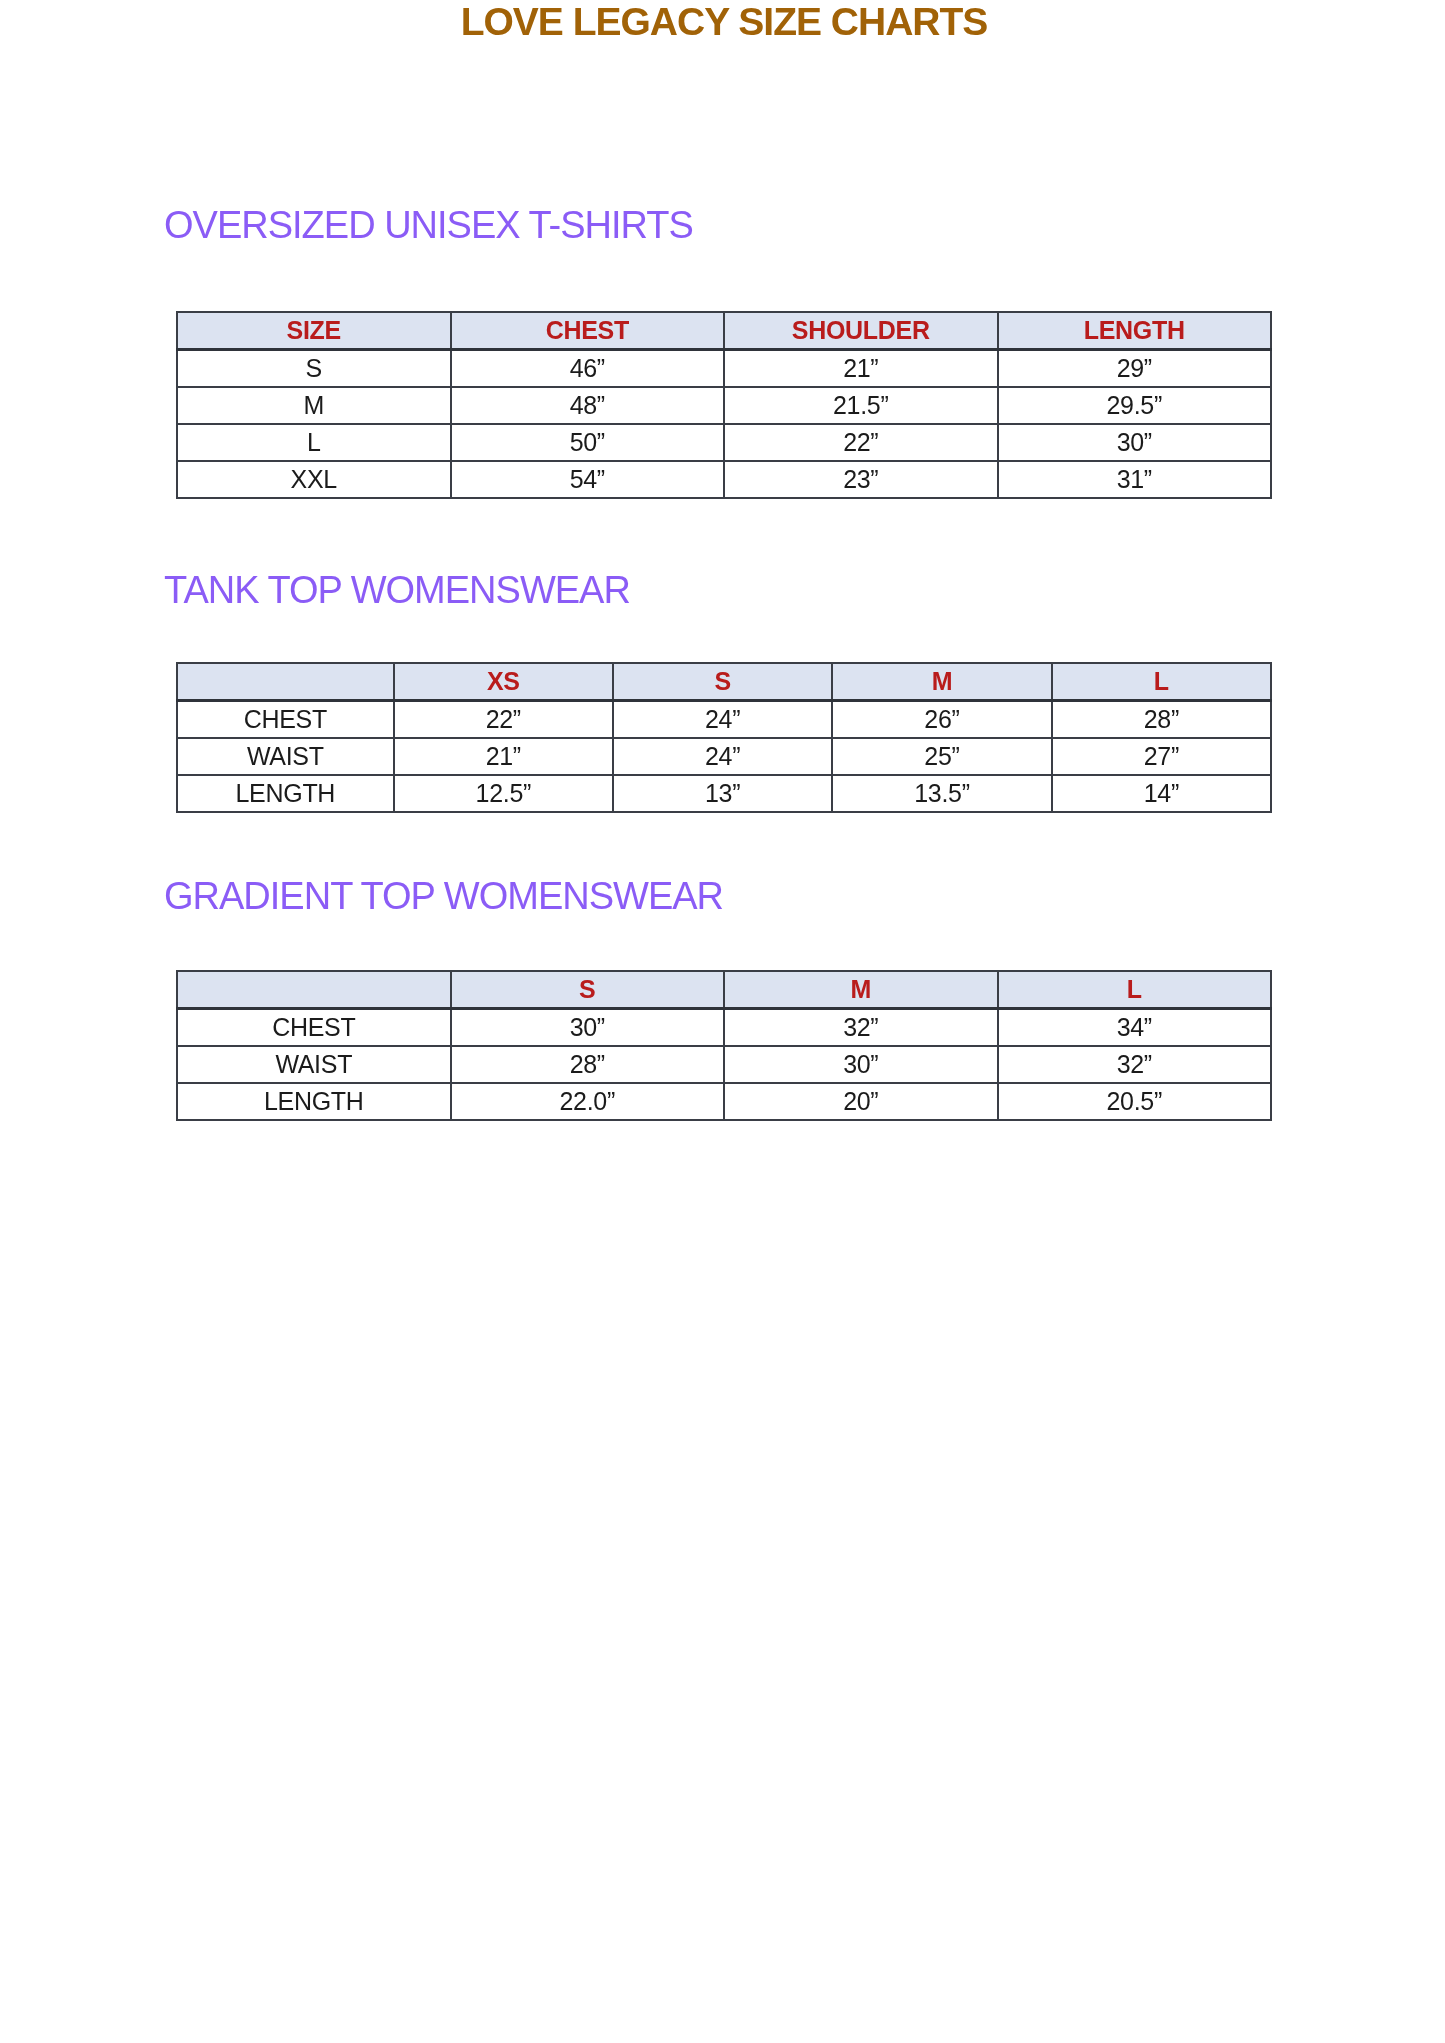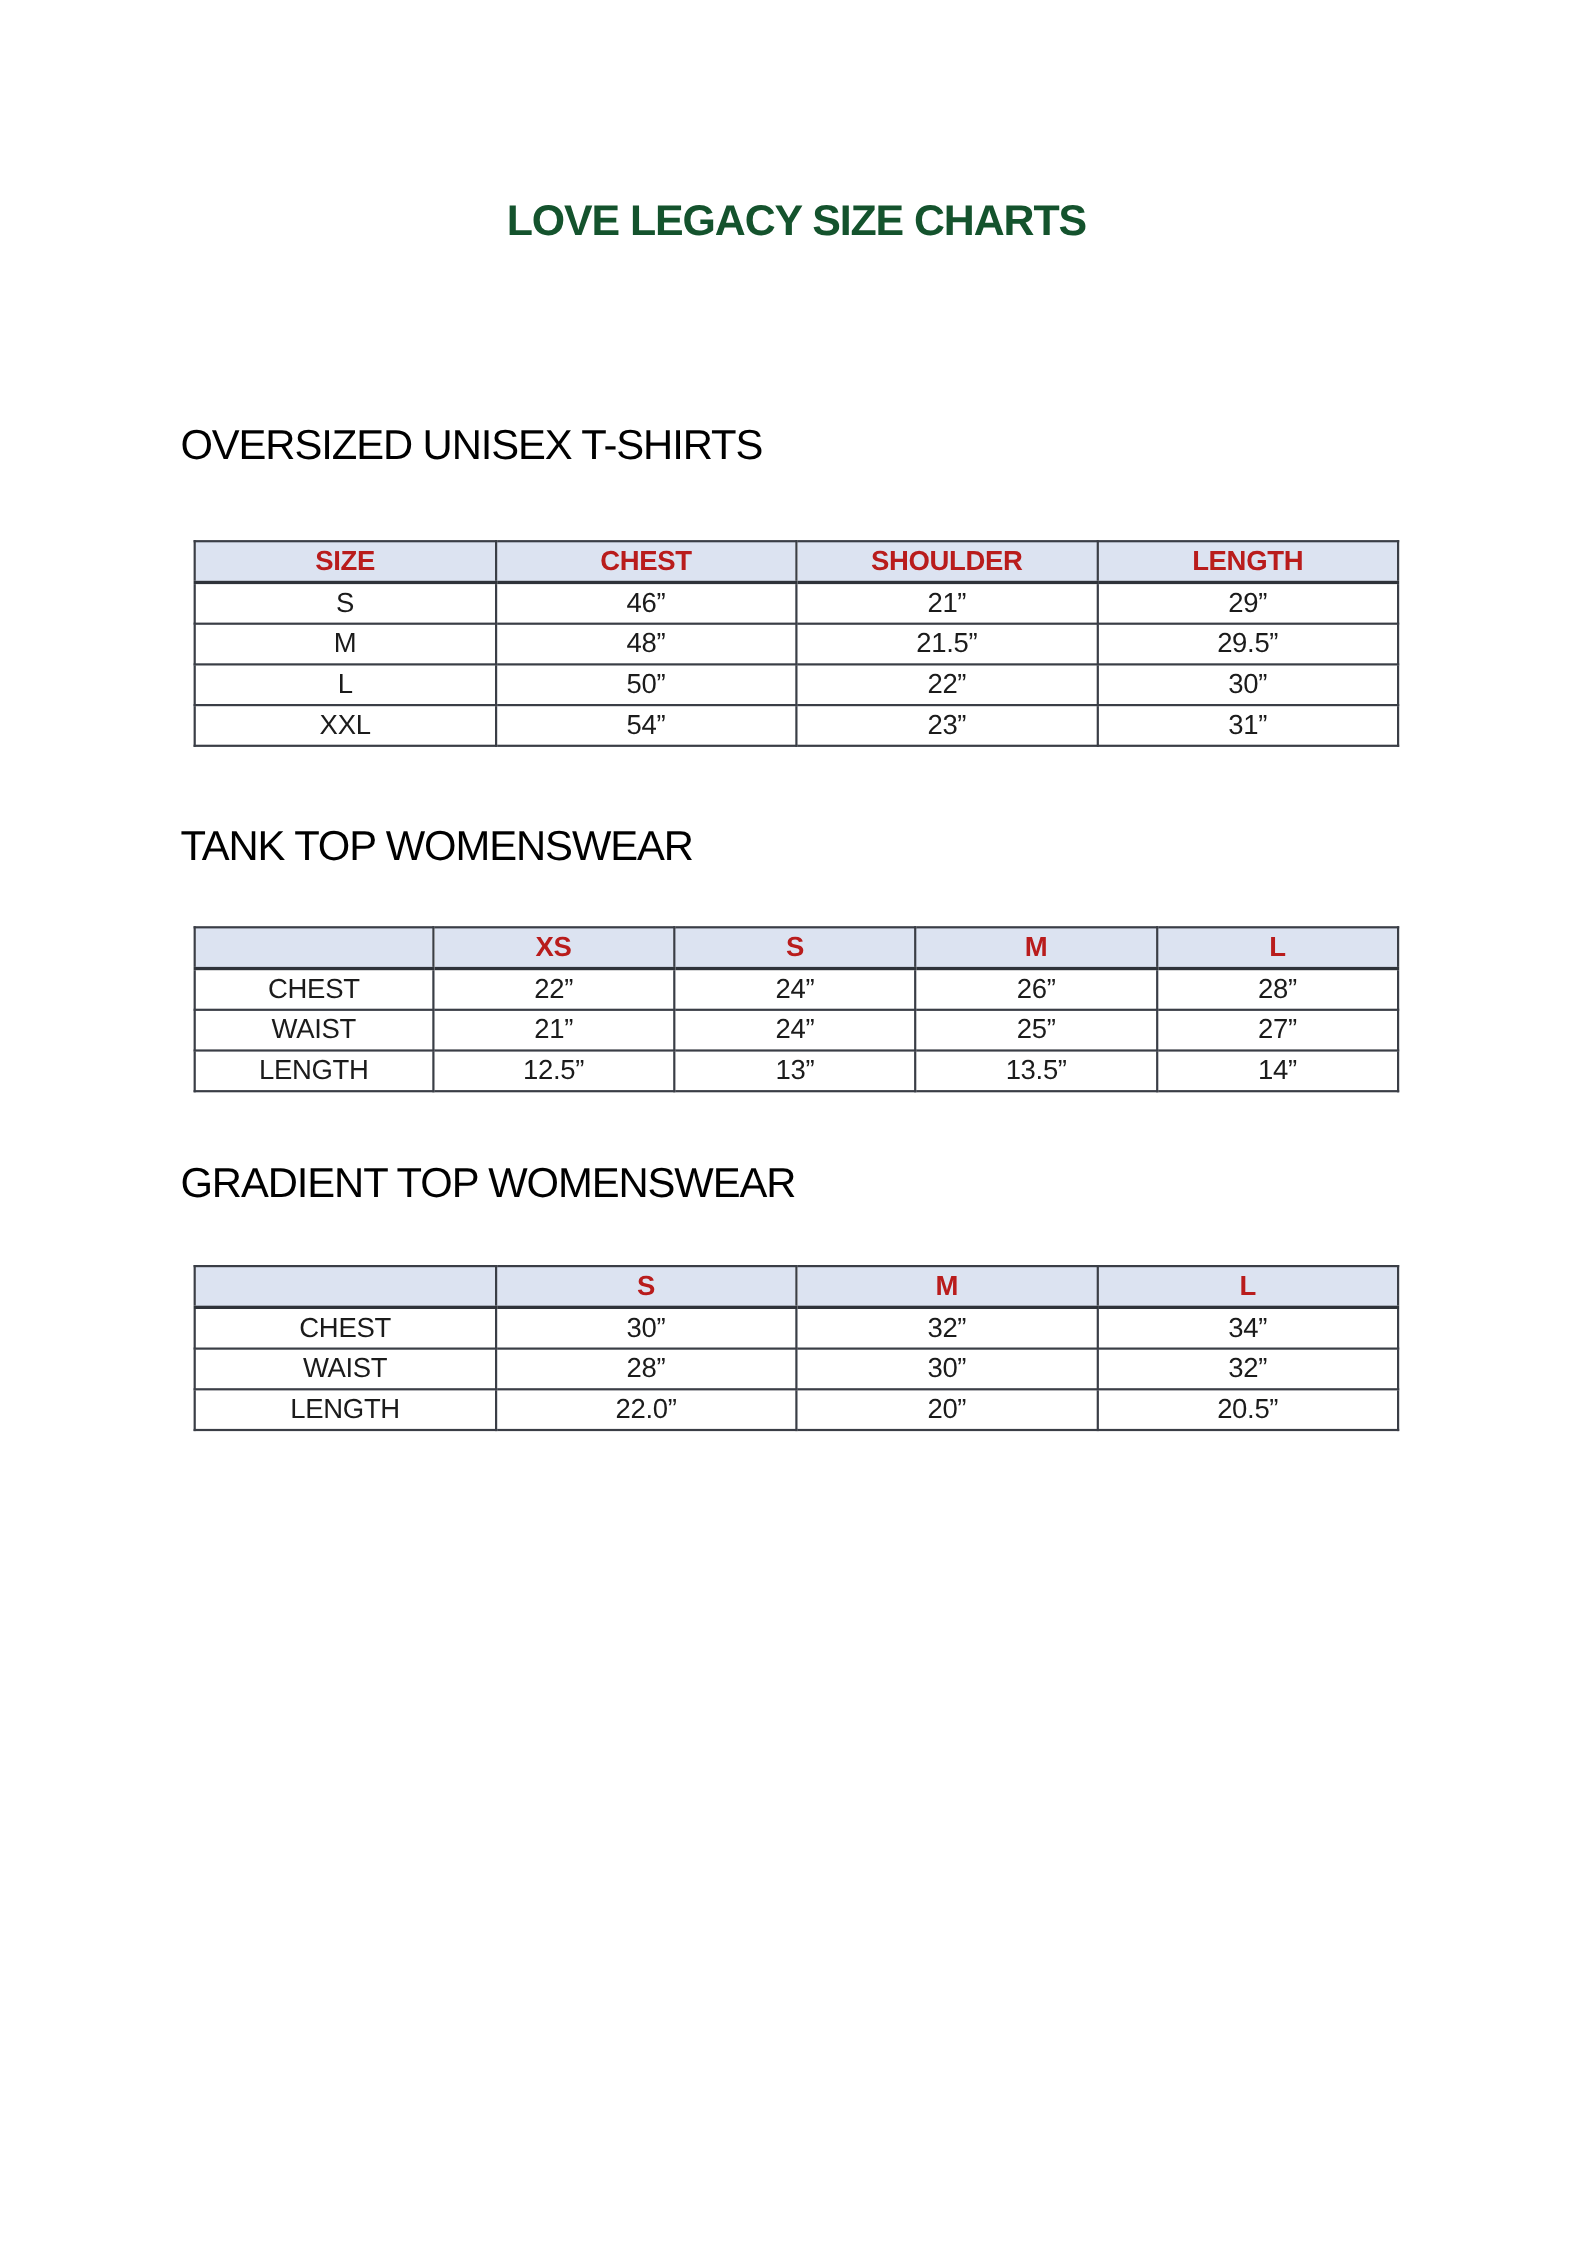--- a/index.html
+++ b/index.html
@@ -16,33 +16,32 @@
     -webkit-font-smoothing: antialiased;
   }
   .page {
     width: 100%;
     height: 100%;
     box-sizing: border-box;
     padding: 0 173px 0 176px;
   }
   .doc-title {
     margin: 0;
-    padding-top: 180px;
     font-size: 39px;
     font-weight: bold;
     letter-spacing: -1px;
     text-align: center;
-    color: #14532d;
+    color: #a16207;
   }
   h2.section-heading {
     margin: 0 0 0 -12px;
     font-size: 38px;
     font-weight: 400;
     letter-spacing: -1px;
-    color: #000000;
+    color: #8b5cf6;
     white-space: nowrap;
   }
   #section-0 h2 { margin-top: 160px; }
   #section-1 h2 { margin-top: 70px; }
   #section-2 h2 { margin-top: 62px; }
 
   table.size-table {
     border-collapse: collapse;
     table-layout: fixed;
     width: 100%;

